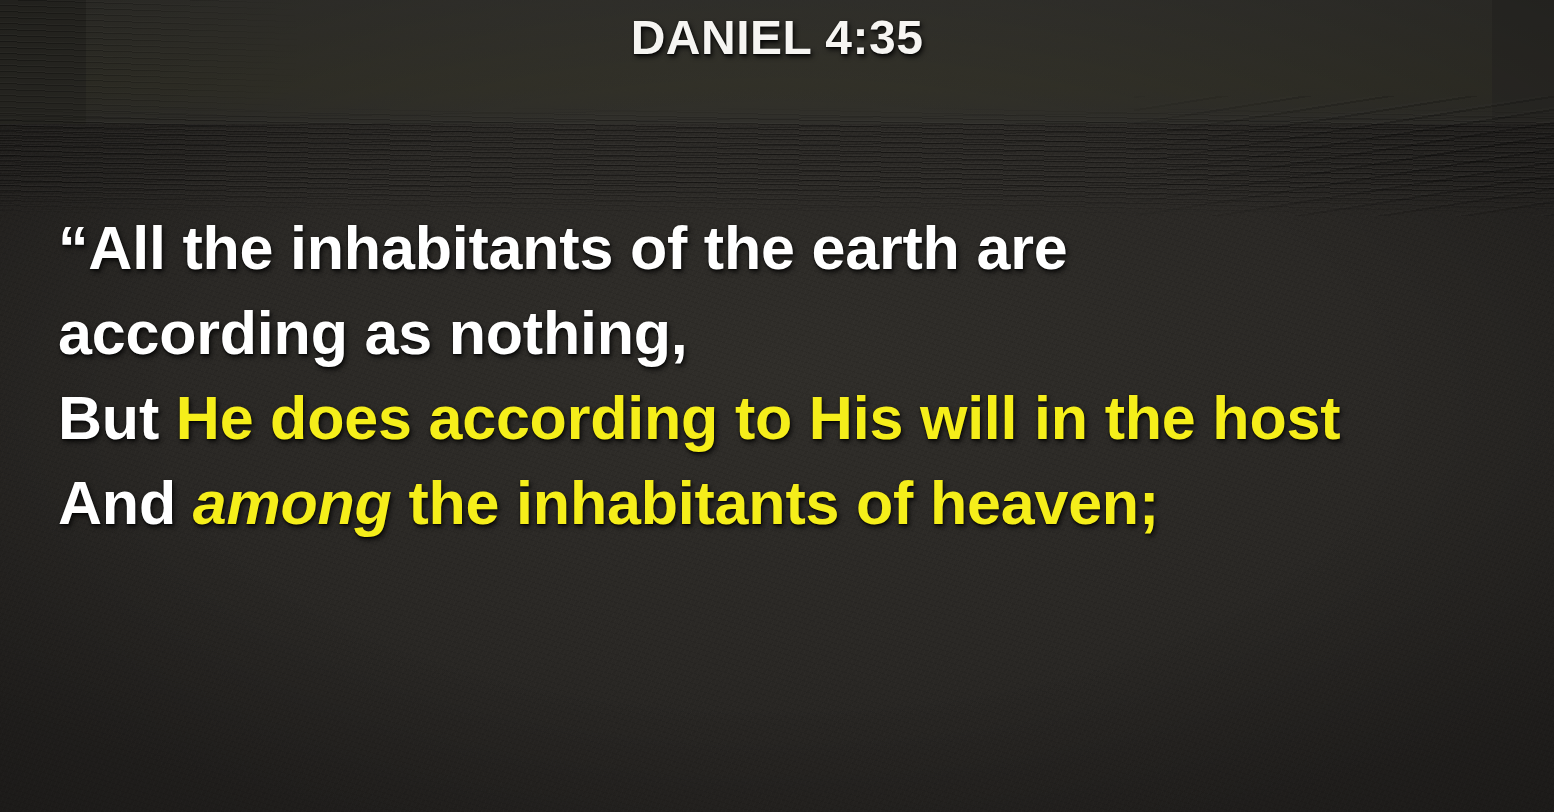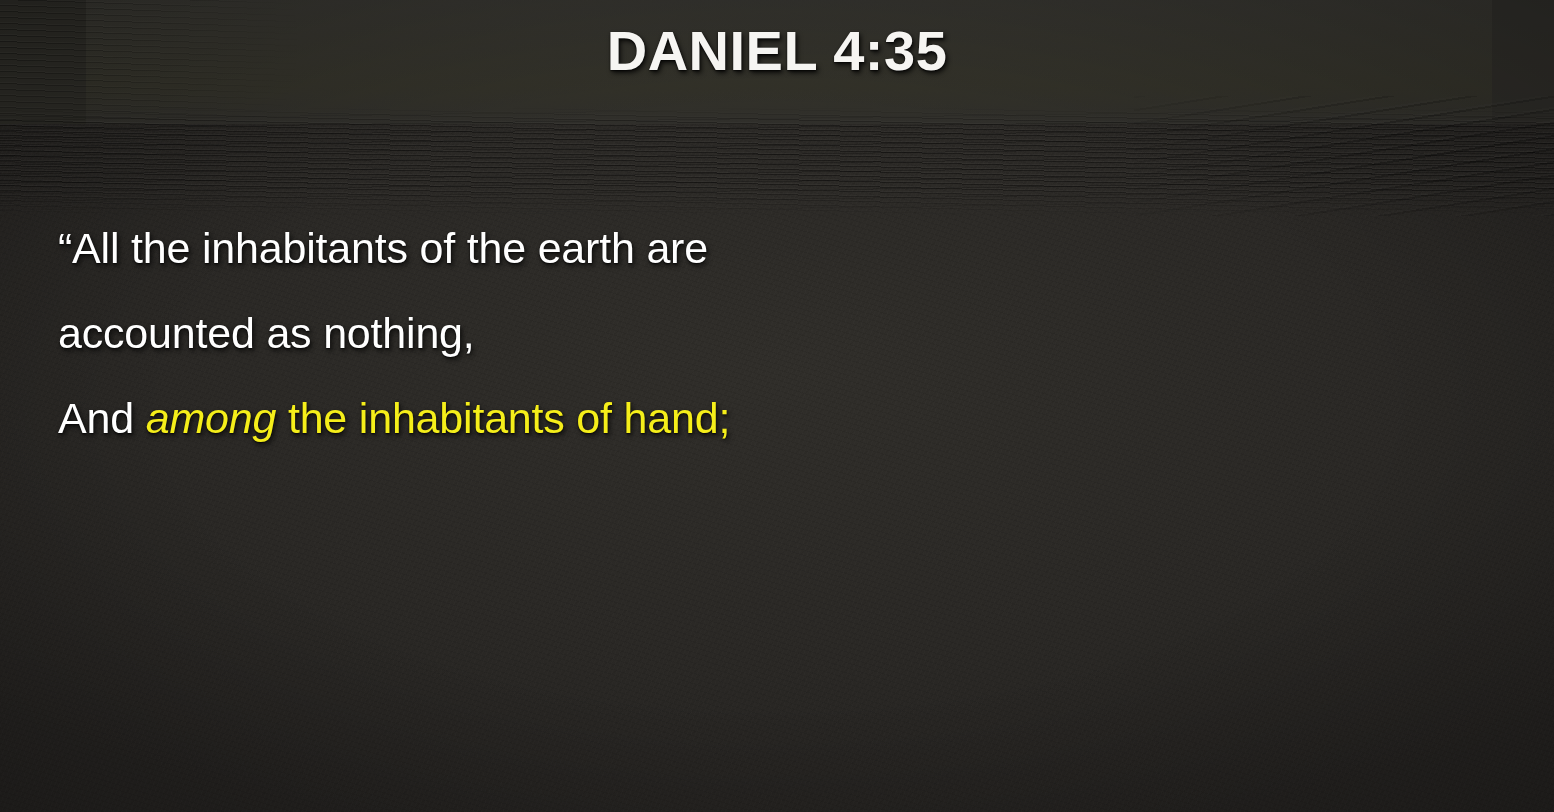--- a/index.html
+++ b/index.html
@@ -123,41 +123,41 @@
   
 
   .content {
     position: absolute;
     inset: 0;
   }
 
   .title {
     position: absolute;
     left: 0;
-    top: 18px;
+    top: 10px;
     width: 100%;
     text-align: center;
-    font-size: 56px;
+    font-size: 48px;
     font-weight: 700;
     letter-spacing: 0.5px;
     color: #f6f5f2;
     text-shadow: 2px 3px 5px rgba(0,0,0,0.75), 0 1px 2px rgba(0,0,0,0.8);
     white-space: nowrap;
   }
 
   .verse {
     position: absolute;
     left: 58px;
     top: 206px;
     width: 1470px;
   }
 
   .line {
-    font-size: 43px;
-    font-weight: 400;
+    font-size: 61px;
+    font-weight: 700;
     line-height: 85px;
     letter-spacing: -0.2px;
     color: #ffffff;
     white-space: nowrap;
     text-shadow: 2px 3px 5px rgba(0,0,0,0.7), 0 1px 2px rgba(0,0,0,0.75);
   }
 
   .seg-white { color: #ffffff; }
 
   .seg-yellow {
@@ -185,18 +185,19 @@
   <div class="bg-corner"></div>
   <div class="bg-diag"></div>
   <div class="bg-vignette"></div>
 
   <div class="content">
 
     <div class="title">DANIEL 4:35</div>
 
     <div class="verse" id="verse-body">
         <div class="line"><span class="seg-white">“All the inhabitants of the earth are</span></div>
-        <div class="line"><span class="seg-white">accounted as nothing,</span></div>
-        <div class="line"><span class="seg-white">And </span><span class="seg-yellow-italic">among</span><span class="seg-yellow"> the inhabitants of hand;</span></div>
+        <div class="line"><span class="seg-white">according as nothing,</span></div>
+        <div class="line"><span class="seg-white">But </span><span class="seg-yellow">He does according to His will in the host</span></div>
+        <div class="line"><span class="seg-white">And </span><span class="seg-yellow-italic">among</span><span class="seg-yellow"> the inhabitants of heaven;</span></div>
       </div>
 
   </div>
 </div>
 
 </body></html>

